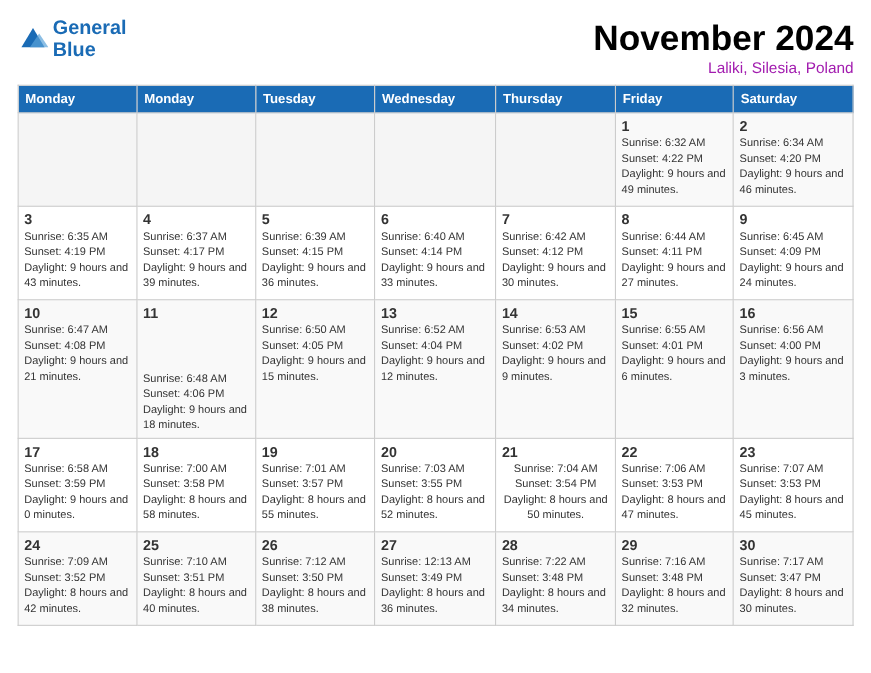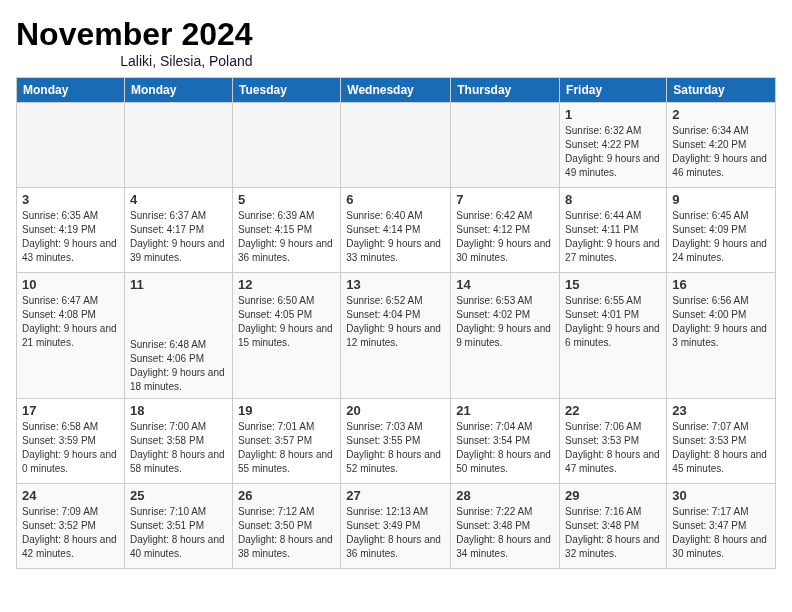--- a/index.html
+++ b/index.html
@@ -37,21 +37,21 @@
     .title-block {
       text-align: right;
     }
     .month-title {
       font-size: 32px;
       font-weight: bold;
       color: #000000;
     }
     .location {
       font-size: 14px;
-      color: #0f172a;
+      color: #a21caf;
     }
     .calendar {
       width: 100%;
       border-collapse: collapse;
     }
     .calendar th {
       background: #1a6bb5;
       color: #fff;
       font-size: 12px;
       font-weight: bold;
@@ -88,20 +88,30 @@
       background: #fff;
     }
     tr:nth-child(odd) td:not(.empty) {
       background: #f9f9f9;
     }
   </style>
 </head>
 <body>
 
 <div class="header">
+  <div class="logo">
+    <svg class="logo-icon" viewBox="0 0 40 40" xmlns="http://www.w3.org/2000/svg">
+      <polygon points="20,5 35,30 5,30" fill="#1a6bb5"></polygon>
+      <polygon points="28,12 40,30 16,30" fill="#5ba3d9" opacity="0.7"></polygon>
+    </svg>
+    <div class="logo-text">
+      <div><span>General</span></div>
+      <div><span style="color:#1a6bb5;">Blue</span></div>
+    </div>
+  </div>
   <div class="title-block">
     <div class="month-title">November 2024</div>
     <div class="location">Laliki, Silesia, Poland</div>
   </div>
 </div>
 
 <table class="calendar">
   <thead>
     <tr>
     <th>Monday</th>
@@ -241,21 +251,21 @@
 Daylight: 8 hours and 55 minutes.</div>
         </td>
         <td>
           <span class="day-number">20</span>
           <div class="day-info" style="white-space: pre-line;">Sunrise: 7:03 AM
 Sunset: 3:55 PM
 Daylight: 8 hours and 52 minutes.</div>
         </td>
         <td>
           <span class="day-number">21</span>
-          <div class="day-info" style="white-space: pre-line;">Sunrise: 7:04 AM
+          <div class="day-info" style="white-space: pre-line; text-align: center;">Sunrise: 7:04 AM
 Sunset: 3:54 PM
 Daylight: 8 hours and 50 minutes.</div>
         </td>
         <td>
           <span class="day-number">22</span>
           <div class="day-info" style="white-space: pre-line;">Sunrise: 7:06 AM
 Sunset: 3:53 PM
 Daylight: 8 hours and 47 minutes.</div>
         </td>
         <td>

